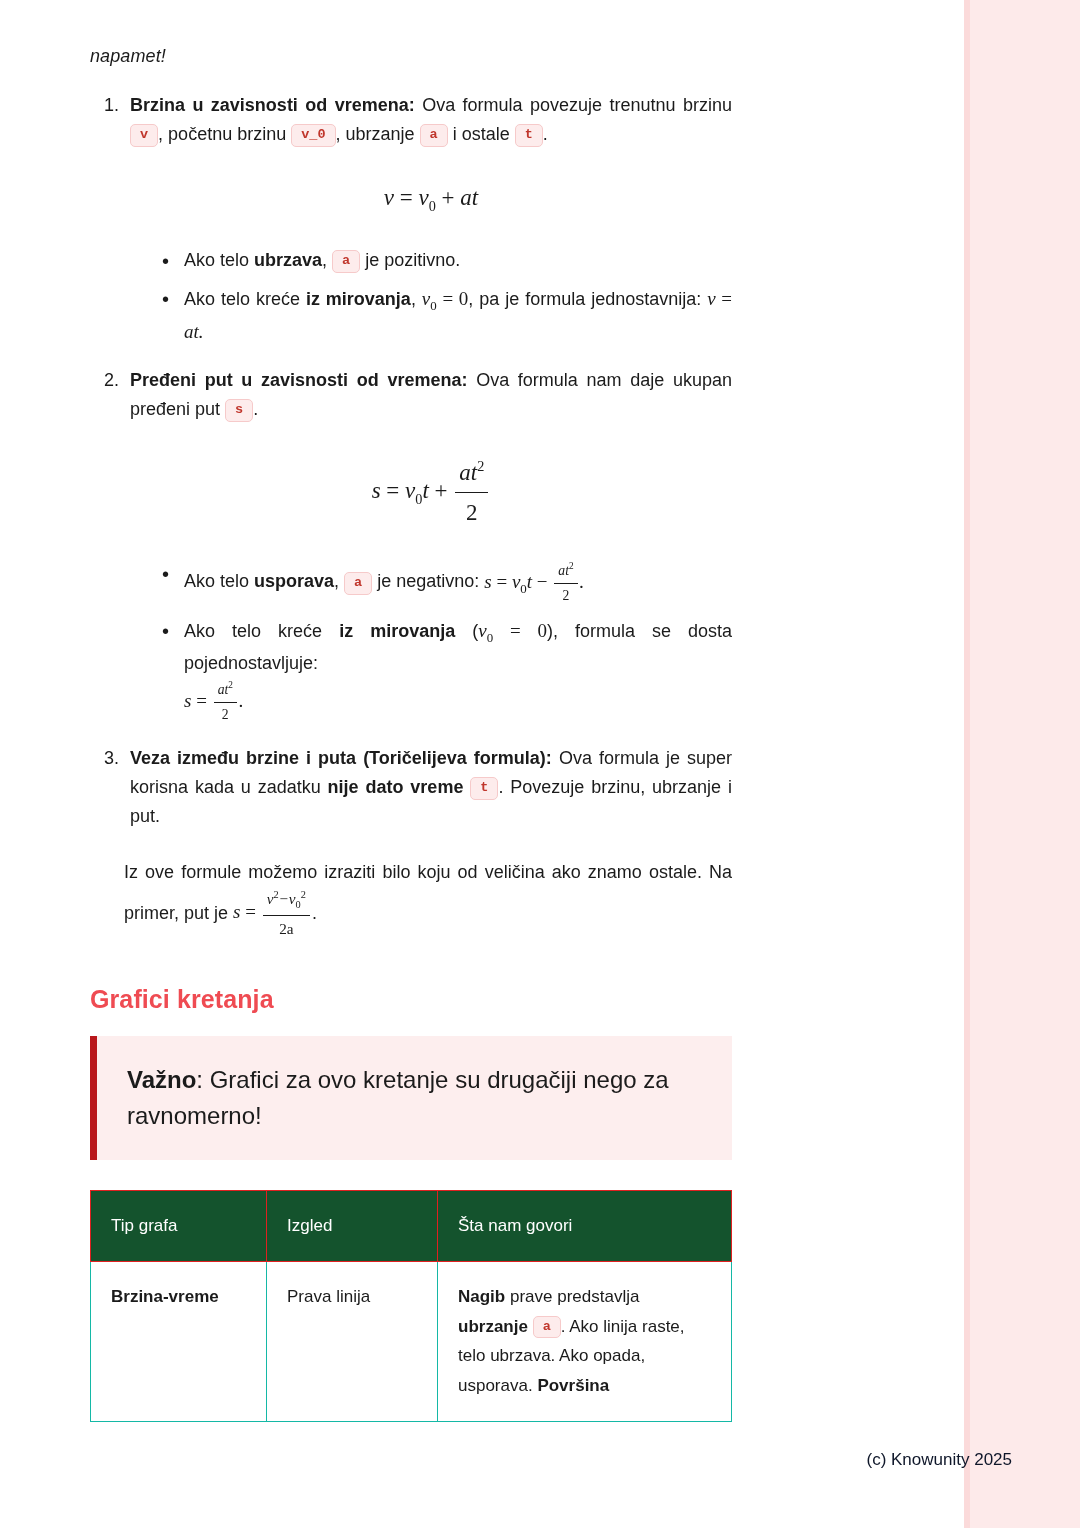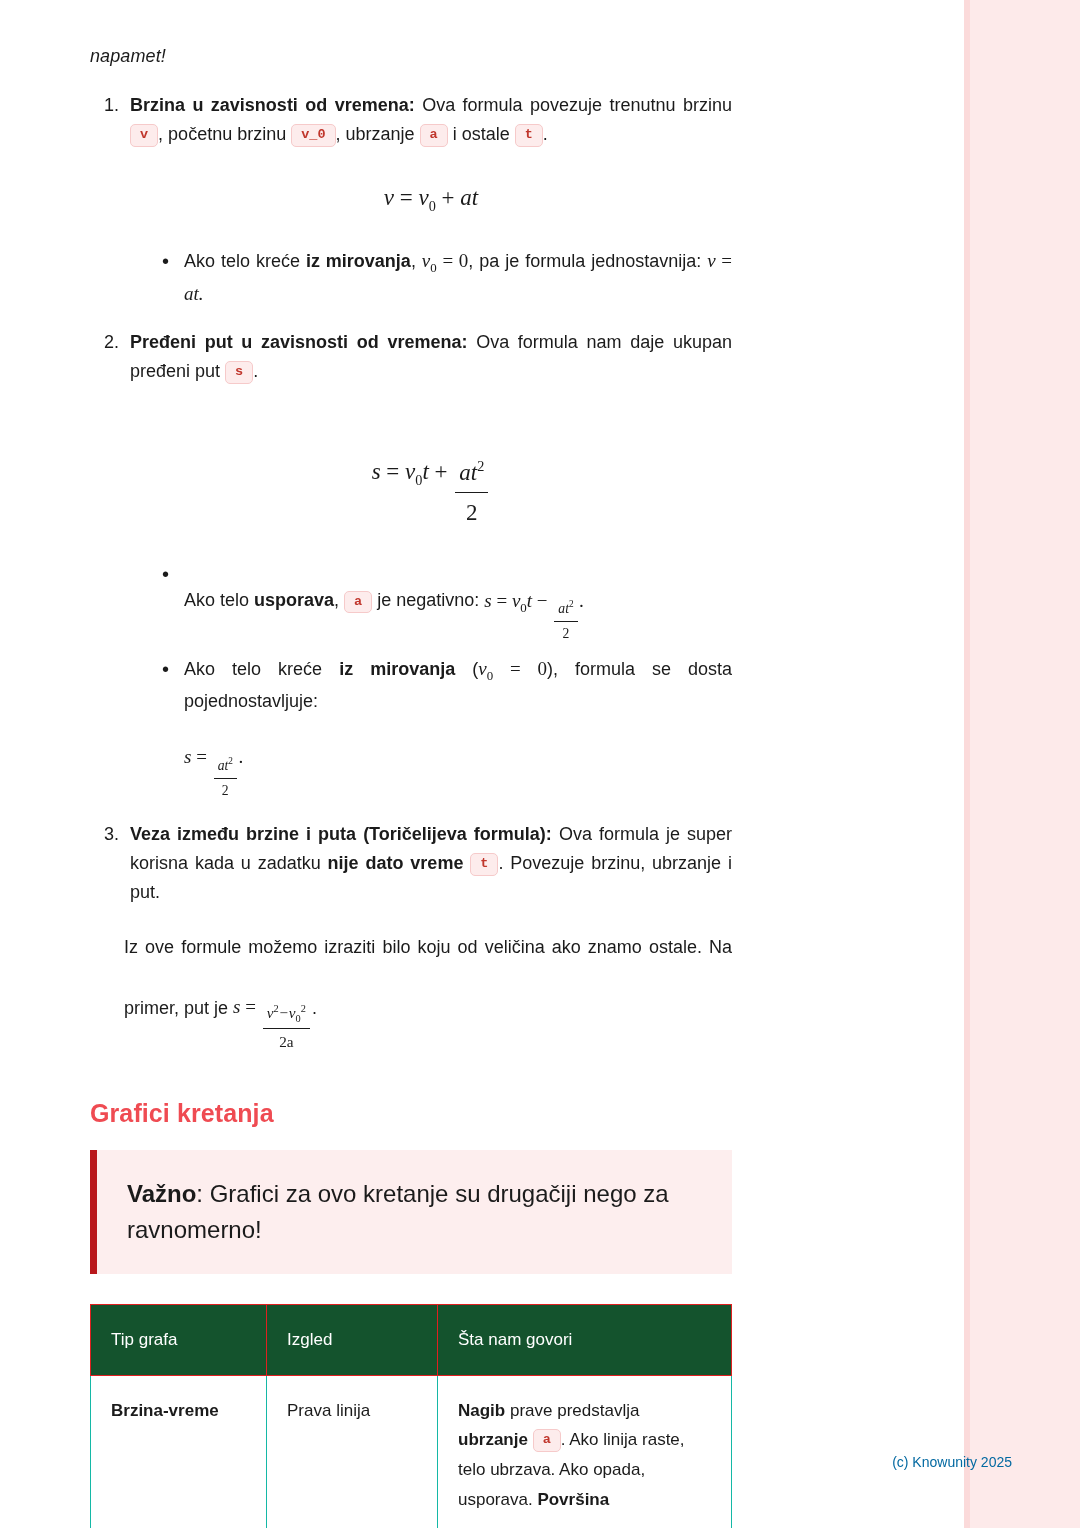--- a/index.html
+++ b/index.html
@@ -130,21 +130,20 @@
     display: inline-block;
     vertical-align: middle;
     text-align: center;
     font-style: italic;
     margin: 0 2px;
   }
   .frac .top {
     display: block;
     border-bottom: 1px solid #1b1b1b;
     padding: 0 4px 1px 4px;
-    margin-top: 38px;
   }
   .frac .bot {
     display: block;
     font-style: normal;
     padding: 1px 4px 0 4px;
   }
   .frac.small { font-size: .72em; }
   .frac.tiny { font-size: .8em; }
 
   .para {
@@ -193,22 +192,22 @@
     padding: 20px;
     vertical-align: top;
     line-height: 1.75;
   }
   table.graf-table td.c1 { font-weight: bold; }
 
   .footer-note {
     position: absolute;
     right: 68px;
     bottom: 58px;
-    font-size: 14px;
-    color: #0369a1;
+    font-size: 17px;
+    color: #0f172a;
   }
 </style>
 </head>
 <body>
 
 <div class="side-band"></div>
 <div class="side-band-edge"></div>
 
 <div class="page">
 
@@ -217,20 +216,23 @@
   <ol class="main-list">
 
     <li>
       <strong>Brzina u zavisnosti od vremena:</strong><span> Ova formula povezuje trenutnu brzinu </span><code class="tok">v</code><span>, početnu brzinu </span><code class="tok">v_0</code><span>, ubrzanje </span><code class="tok">a</code><span> i ostale </span><code class="tok">t</code><span>.</span>
 
       <div class="eq-block">
         v <span class="op">=</span> v<sub>0</sub> <span class="op">+</span> at
       </div>
 
       <ul class="sub-list">
+        <li>
+          <span>Ako telo </span><strong>ubrzava</strong><span>, </span><code class="tok">a</code><span> je pozitivno.</span>
+        </li>
         <li>
           <span>Ako telo kreće </span><strong>iz mirovanja</strong><span>, </span><span class="math">v<sub>0</sub> <span class="num">= 0</span></span><span>, pa je formula jednostavnija: </span><span class="math">v <span class="num">=</span> at.</span>
         </li>
       </ul>
     </li>
 
     <li>
       <strong>Pređeni put u zavisnosti od vremena:</strong><span> Ova formula nam daje ukupan pređeni put </span><code class="tok">s</code><span>.</span>
 
       <div class="eq-block">

